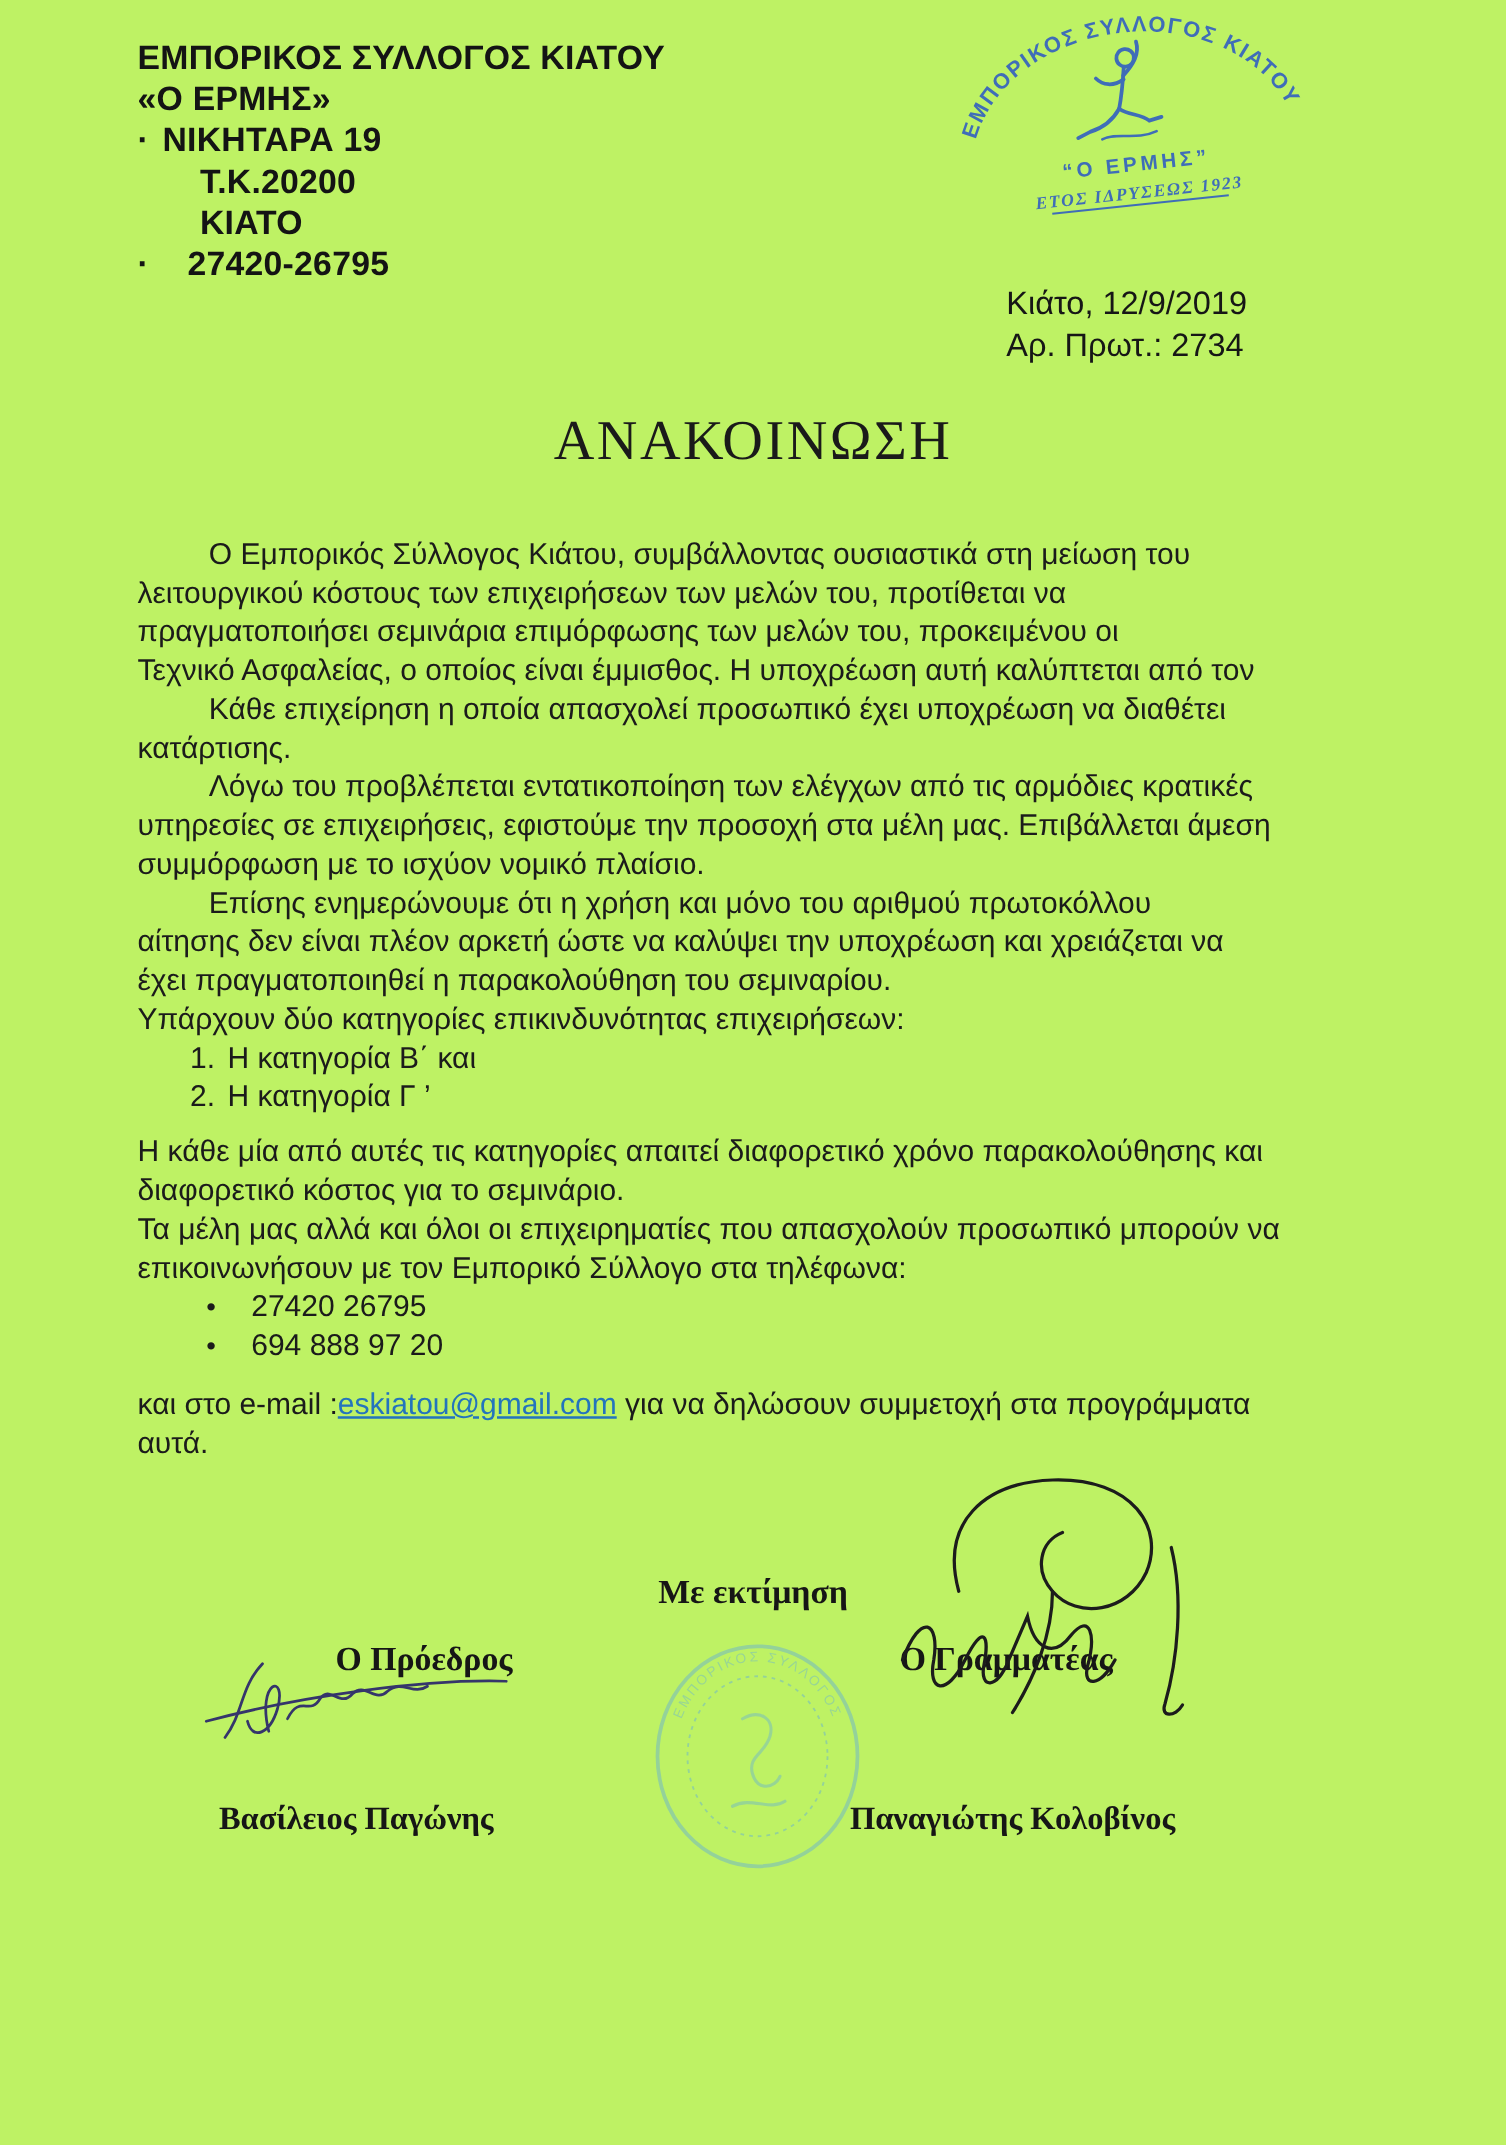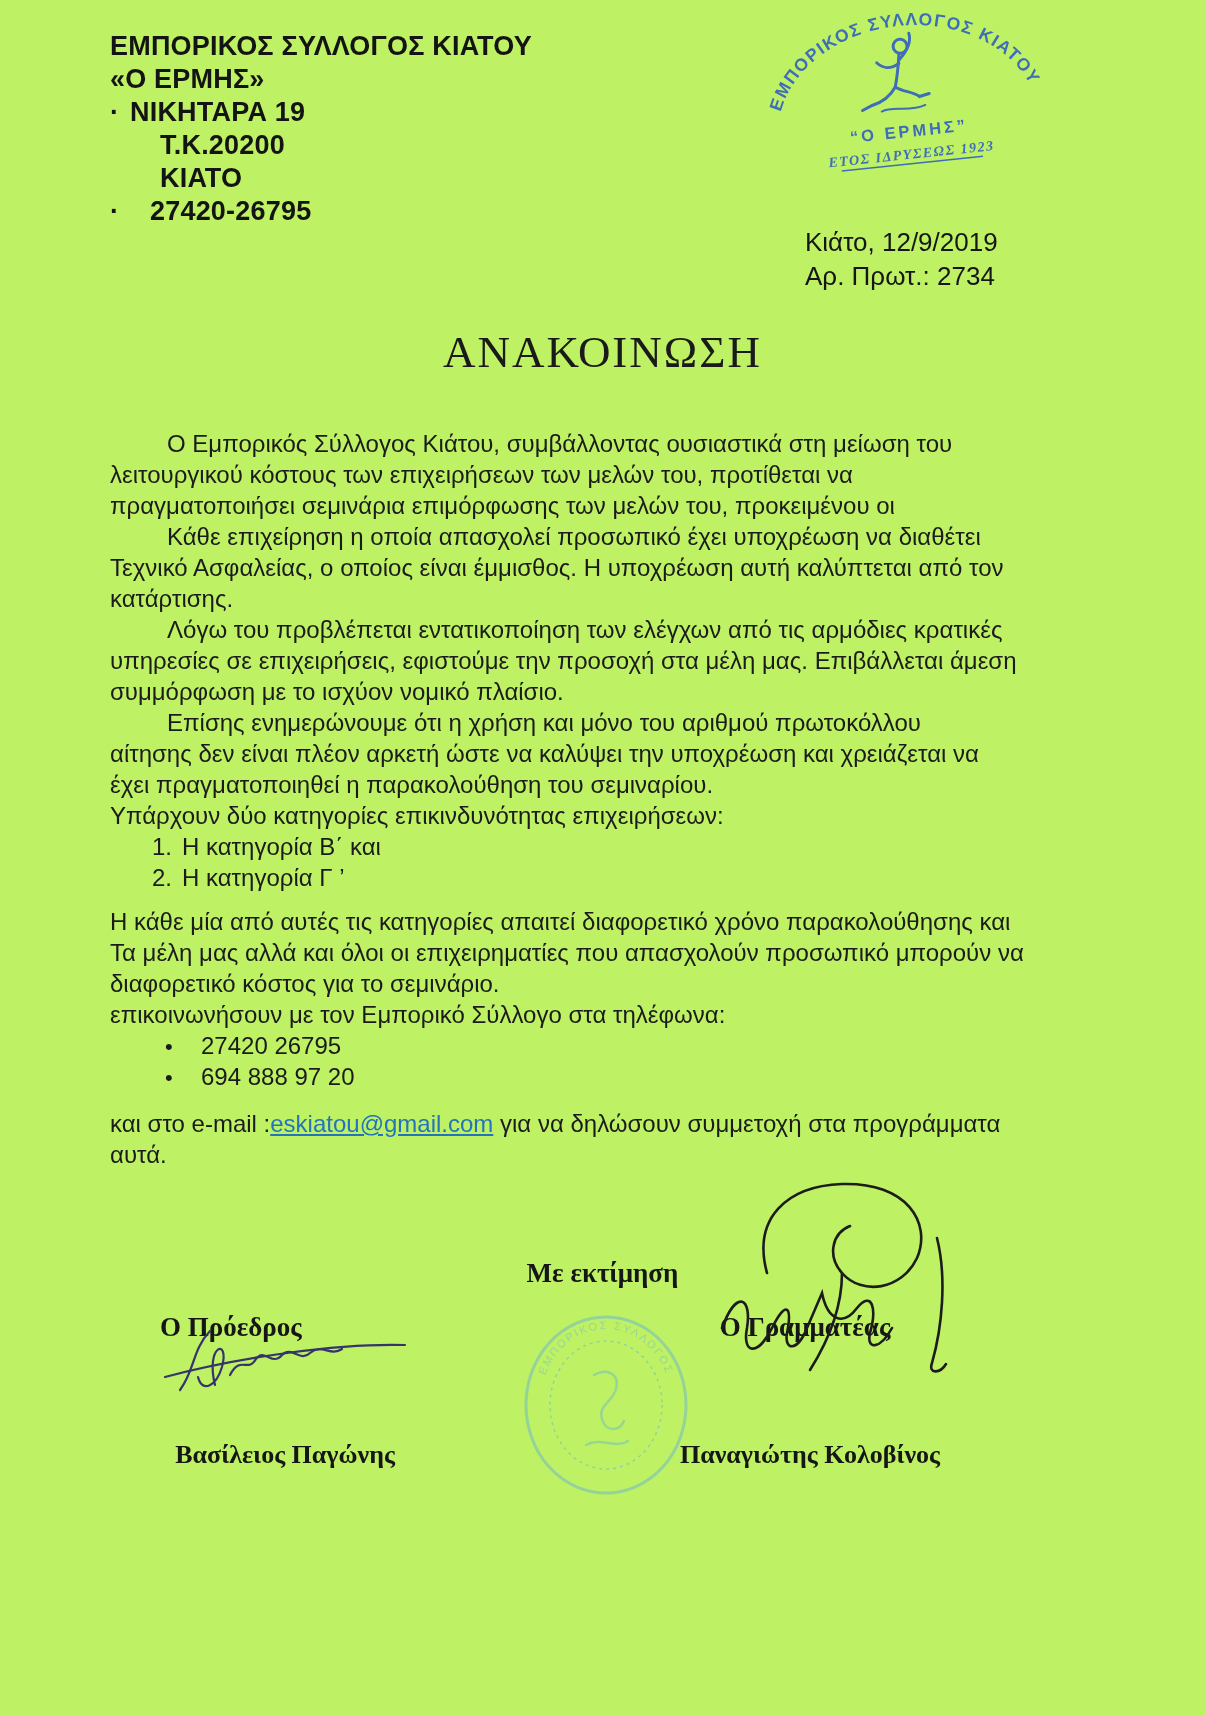--- a/index.html
+++ b/index.html
@@ -52,21 +52,21 @@
   .bullet .dot{display:inline-block;width:36px;font-size:22px;}
   .mt13{margin-top:13px;}
   .mt16{margin-top:16px;}
   .email{color:#2374bd;text-decoration:underline;cursor:pointer;}
   b{font-weight:bold;}
   
   .regards{
     position:absolute;left:0;top:1258px;width:1205px;text-align:center;
     font-family:"Liberation Serif", serif;font-weight:bold;font-size:27px;color:#161616;
   }
-  .sig-col-left{position:absolute;left:160px;top:1312px;width:250px;text-align:left;
+  .sig-col-left{position:absolute;left:160px;top:1312px;width:250px;text-align:right;
     font-family:"Liberation Serif", serif;font-weight:bold;font-size:27px;color:#161616;}
   .sig-col-right{position:absolute;left:670px;top:1312px;width:270px;text-align:center;
     font-family:"Liberation Serif", serif;font-weight:bold;font-size:27px;color:#161616;}
   .name-left{position:absolute;left:140px;top:1440px;width:290px;text-align:center;
     font-family:"Liberation Serif", serif;font-weight:bold;font-size:26px;color:#161616;}
   .name-right{position:absolute;left:660px;top:1440px;width:300px;text-align:center;
     font-family:"Liberation Serif", serif;font-weight:bold;font-size:26px;color:#161616;}
   .sig-president{position:absolute;left:160px;top:1315px;}
   .sig-secretary{position:absolute;left:692px;top:1178px;}
   .stamp{position:absolute;left:516px;top:1305px;opacity:.55;}
@@ -113,39 +113,39 @@
     <div>Αρ. Πρωτ.: 2734</div>
   </div>
 
   <div class="doc-title">ΑΝΑΚΟΙΝΩΣΗ</div>
 
   <div class="body">
     <div class="ln indent">Ο Εμπορικός Σύλλογος Κιάτου, συμβάλλοντας ουσιαστικά στη μείωση του</div>
     <div class="ln">λειτουργικού κόστους των επιχειρήσεων των μελών του, προτίθεται να</div>
     <div class="ln">πραγματοποιήσει σεμινάρια επιμόρφωσης των μελών του, προκειμένου οι</div>
 
+    <div class="ln">Τεχνικό Ασφαλείας, ο οποίος είναι έμμισθος. Η υποχρέωση αυτή καλύπτεται από τον</div>
     <div class="ln indent">Κάθε επιχείρηση η οποία απασχολεί προσωπικό έχει υποχρέωση να διαθέτει</div>
-    <div class="ln">Τεχνικό Ασφαλείας, ο οποίος είναι έμμισθος. Η υποχρέωση αυτή καλύπτεται από τον</div>
     <div class="ln">κατάρτισης.</div>
 
     <div class="ln indent">Λόγω του προβλέπεται εντατικοποίηση των ελέγχων από τις αρμόδιες κρατικές</div>
     <div class="ln">υπηρεσίες σε επιχειρήσεις, εφιστούμε την προσοχή στα μέλη μας. Επιβάλλεται άμεση</div>
     <div class="ln">συμμόρφωση με το ισχύον νομικό πλαίσιο.</div>
 
     <div class="ln indent">Επίσης ενημερώνουμε ότι η χρήση και μόνο του αριθμού πρωτοκόλλου</div>
     <div class="ln">αίτησης δεν είναι πλέον αρκετή ώστε να καλύψει την υποχρέωση και χρειάζεται να</div>
     <div class="ln">έχει πραγματοποιηθεί η παρακολούθηση του σεμιναρίου.</div>
 
     <div class="ln">Υπάρχουν δύο κατηγορίες επικινδυνότητας επιχειρήσεων:</div>
     <div class="ln numline"><span class="numlbl">1.</span><span>Η κατηγορία Β΄ και</span></div>
     <div class="ln numline"><span class="numlbl">2.</span><span>Η κατηγορία Γ ’</span></div>
 
     <div class="ln mt13">Η κάθε μία από αυτές τις κατηγορίες απαιτεί διαφορετικό χρόνο παρακολούθησης και</div>
+    <div class="ln">διαφορετικό κόστος για το σεμινάριο.</div>
     <div class="ln">Τα μέλη μας αλλά και όλοι οι επιχειρηματίες που απασχολούν προσωπικό μπορούν να</div>
-    <div class="ln">διαφορετικό κόστος για το σεμινάριο.</div>
     <div class="ln">επικοινωνήσουν με τον Εμπορικό Σύλλογο στα τηλέφωνα:</div>
 
     <div class="ln bullet"><span class="dot">•</span><span>27420 26795</span></div>
     <div class="ln bullet"><span class="dot">•</span><span>694 888 97 20</span></div>
 
     <div class="ln mt16"><span>και στο e-mail :</span><a class="email">eskiatou@gmail.com</a><span> για να δηλώσουν συμμετοχή στα προγράμματα</span></div>
     <div class="ln">αυτά.</div>
   </div>
 
   <div class="regards">Με εκτίμηση</div>

